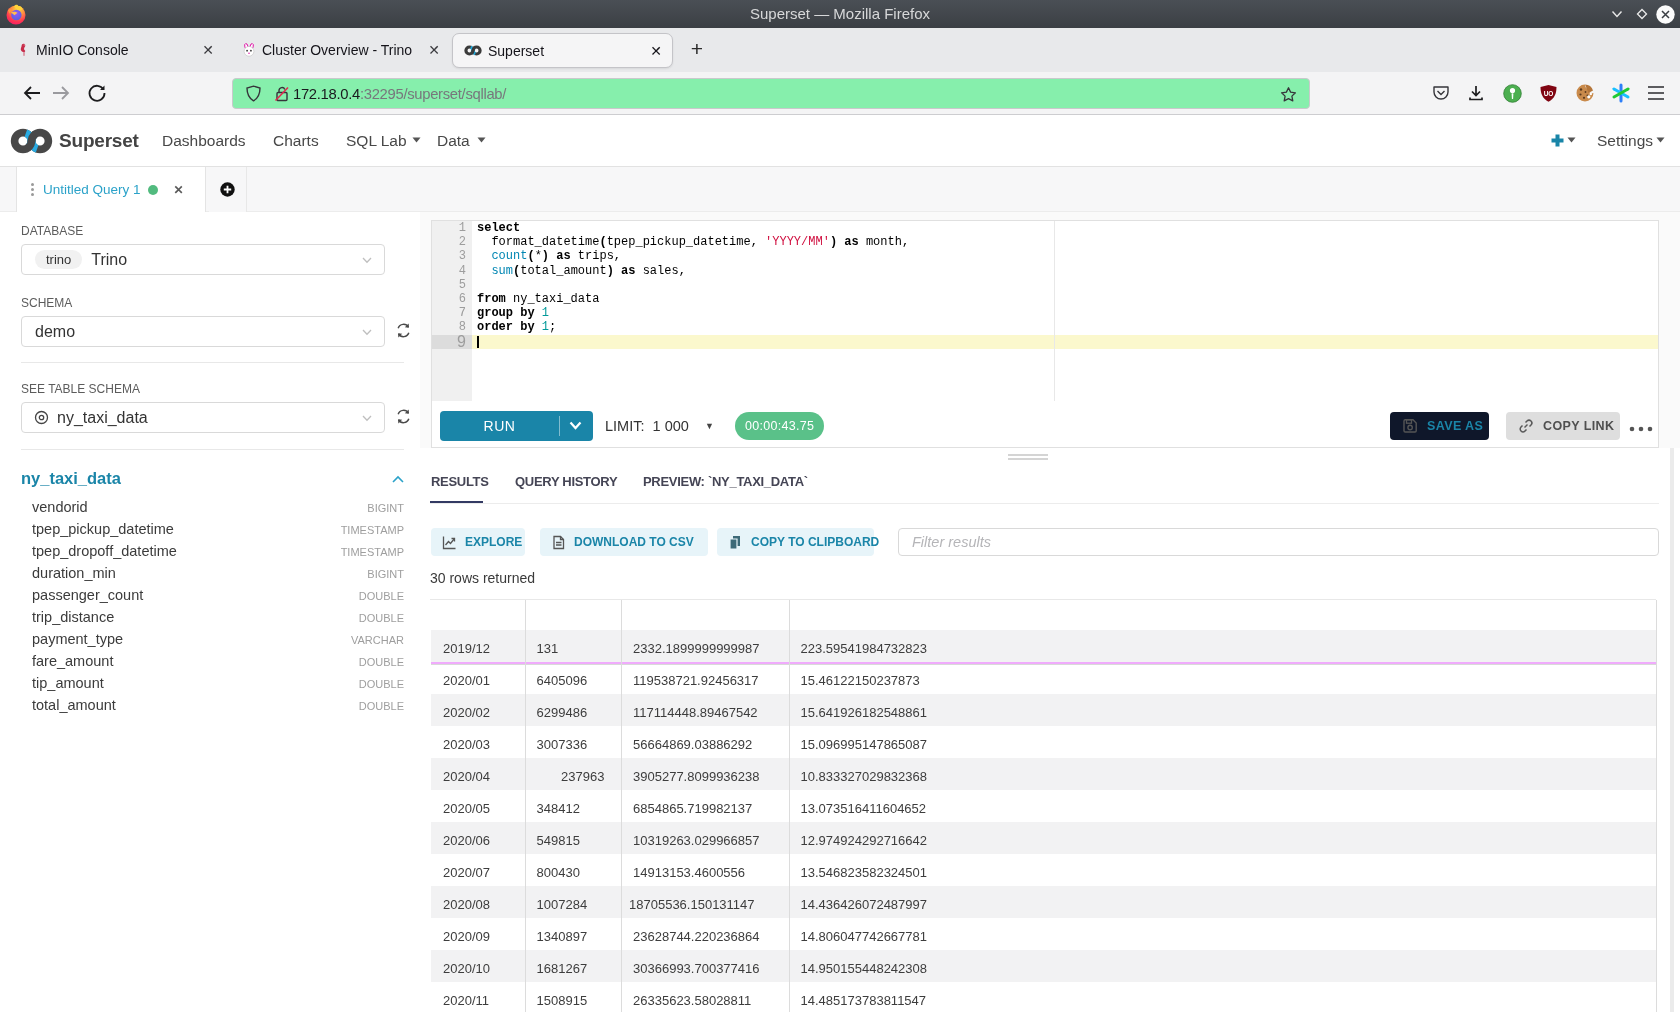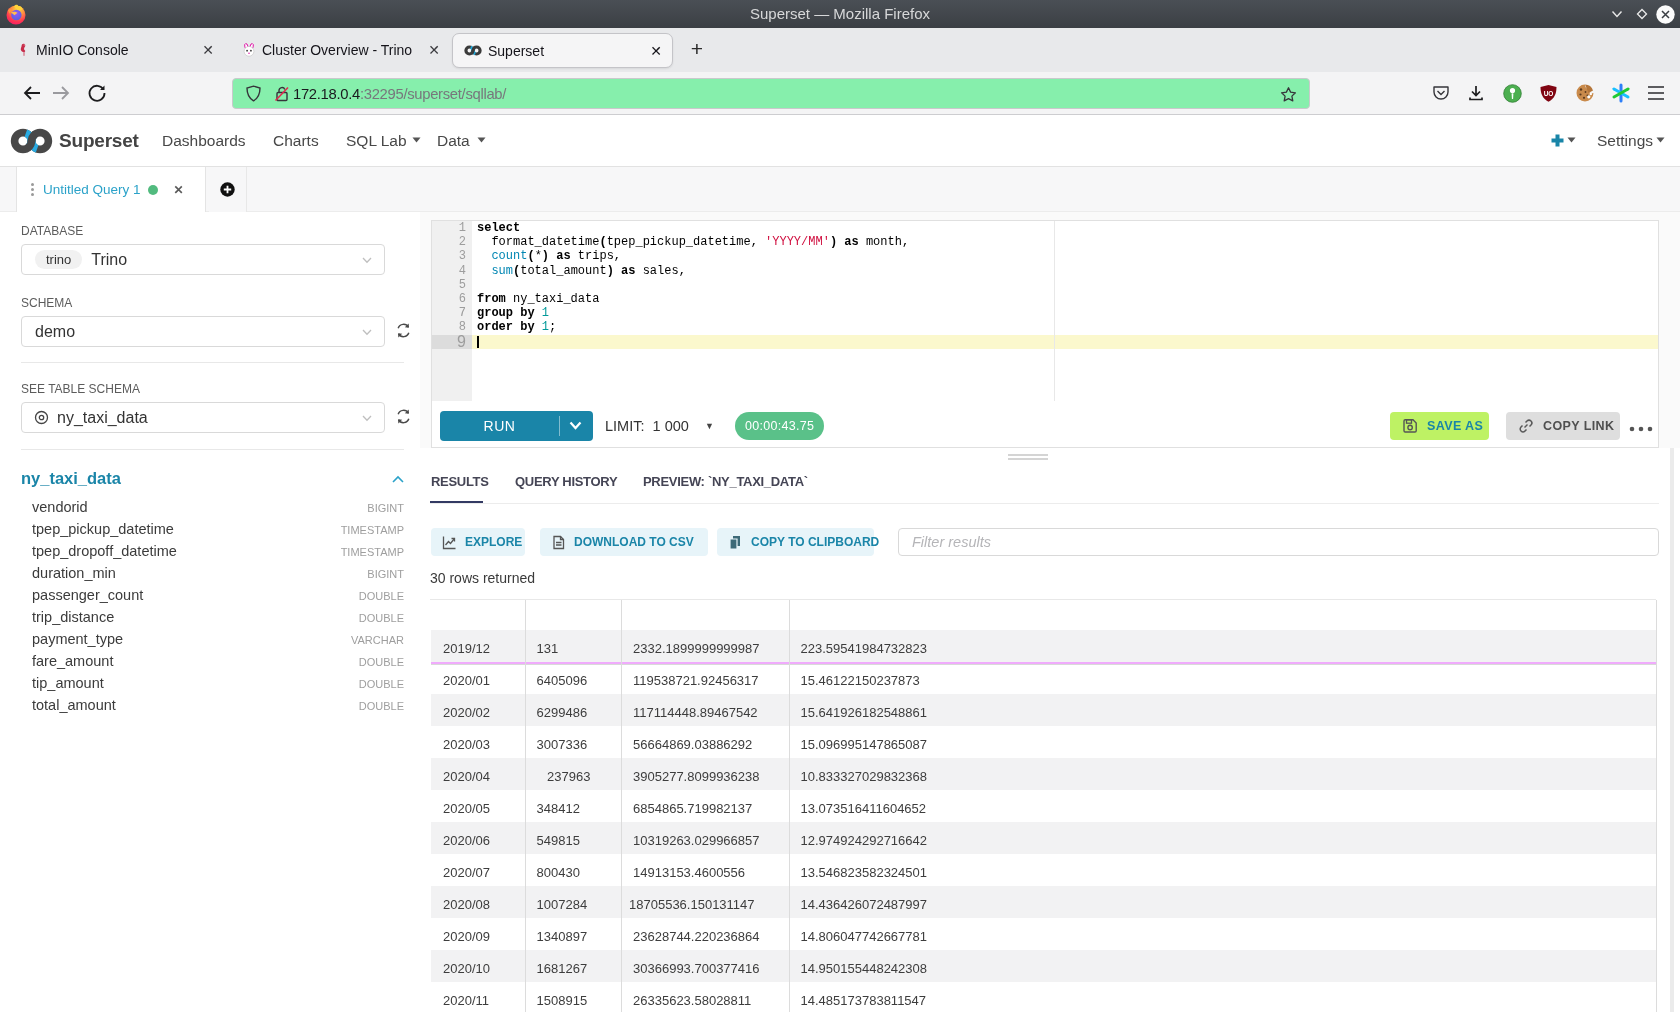--- a/index.html
+++ b/index.html
@@ -376,21 +376,21 @@
       <div id="cursor"></div>
       <div id="runbtn">
         <span style="position:absolute;left:0;top:0;width:119px;text-align:center;line-height:30px;">RUN</span>
         <span style="position:absolute;left:119px;top:5px;width:1px;height:20px;background:rgba(255,255,255,0.45);"></span>
         <svg style="position:absolute;left:129px;top:10px" width="13" height="10" viewBox="0 0 13 10">
             <path d="M1.5 1.5 L6.5 7 L11.5 1.5" fill="none" stroke="#fff" stroke-width="2.2"></path>
           </svg>
       </div>
       <div id="limitrow" style="left:173px;">LIMIT:&nbsp;&nbsp;1 000&nbsp;&nbsp;&nbsp;&nbsp;<span style="font-size:9px;color:#444;">▼</span></div>
       <div id="timer">00:00:43.75</div>
-      <div class="tbtn" style="left:958px; width:99px; background:#bef264; color:#1a85a8;">
+      <div class="tbtn" style="left:958px; width:99px; background:#0f172a; color:#1a85a8;">
         <svg style="margin-left:12px" width="16" height="16" viewBox="0 0 16 16">
             <path d="M2 3 A1.2 1.2 0 0 1 3.2 1.8 H11 L14.2 5 V12.8 A1.2 1.2 0 0 1 13 14 H3.2 A1.2 1.2 0 0 1 2 12.8 Z" fill="none" stroke="#555" stroke-width="1.4"></path>
             <circle cx="8.1" cy="9.5" r="2.2" fill="none" stroke="#555" stroke-width="1.4"></circle>
             <rect x="4.5" y="1.8" width="5" height="3.4" fill="none" stroke="#555" stroke-width="1.3"></rect>
           </svg>
         <span style="margin-left:9px;">SAVE AS</span>
       </div>
       <div class="tbtn" style="left:1074px; width:114px; background:#dedede; color:#4f4f4f;">
         <svg style="margin-left:12px" width="16" height="16" viewBox="0 0 16 16">
             <g fill="none" stroke="#5a5a5a" stroke-width="1.5">
@@ -470,21 +470,21 @@
             <div class="tcell" style="left:357.5px;">15.641926182548861</div>
           </div>
         <div class="trow" style="top:126px;">
             <div class="tcell" style="left:0;">2020/03</div>
             <div class="tcell" style="left:93.6px;">3007336</div>
             <div class="tcell" style="left:190px;">56664869.03886292</div>
             <div class="tcell" style="left:357.5px;">15.096995147865087</div>
           </div>
         <div class="trow odd" style="top:158px;">
             <div class="tcell" style="left:0;">2020/04</div>
-            <div class="tcell" style="left:96px;padding-left:20px;">237963</div>
+            <div class="tcell" style="left:110px;padding-left:20px;">237963</div>
             <div class="tcell" style="left:190px;">3905277.8099936238</div>
             <div class="tcell" style="left:357.5px;">10.833327029832368</div>
           </div>
         <div class="trow" style="top:190px;">
             <div class="tcell" style="left:0;">2020/05</div>
             <div class="tcell" style="left:93.6px;">348412</div>
             <div class="tcell" style="left:190px;">6854865.719982137</div>
             <div class="tcell" style="left:357.5px;">13.073516411604652</div>
           </div>
         <div class="trow odd" style="top:222px;">

